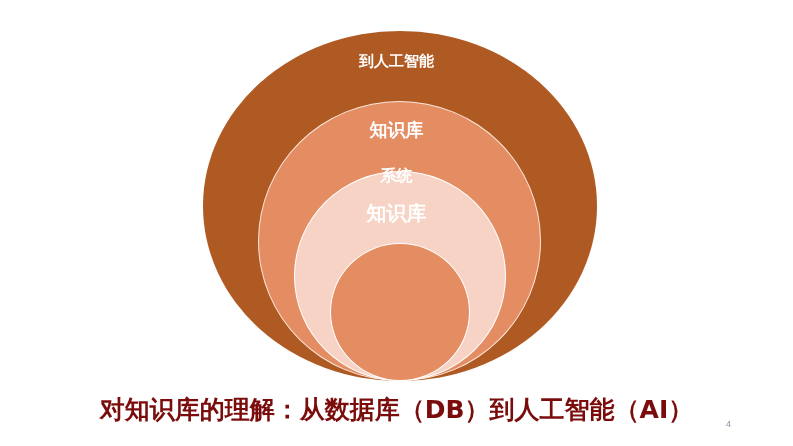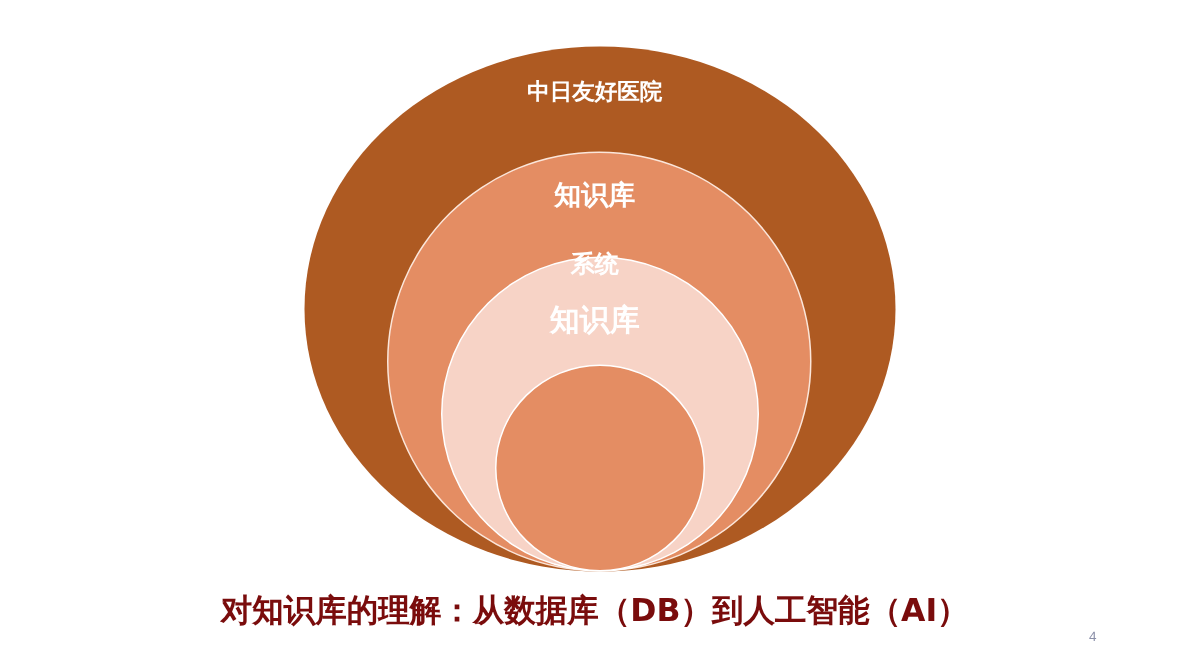--- a/index.html
+++ b/index.html
@@ -99,21 +99,21 @@
     .label-2-2 { top: 166px; font-size: 16px; }
     .label-3 { top: 200px; font-size: 20px; }
     .label-4 { top: 297px; font-size: 25px; }
     
     .caption {
       position: absolute;
       left: 0;
       top: 393px;
       width: 793px;
       text-align: center;
-      font-size: 21px;
+      font-size: 25px;
       font-weight: bold;
       color: #7a0c0c;
       white-space: nowrap;
     }
     .page-num {
       position: absolute;
       left: 726px;
       top: 419px;
       font-size: 9px;
       color: #8a8fa8;
@@ -124,21 +124,21 @@
 <body>
 
 <div class="slide">
 
 
   <div class="ring ring-outer"></div>
   <div class="ring ring-2"></div>
   <div class="ring ring-3"></div>
   <div class="ring ring-4"></div>
 
-  <div class="label label-outer-1">中日友好医院</div>
+  <div class="label label-outer-1">到人工智能</div>
   <div class="label label-2-1">知识库</div>
   <div class="label label-2-2">系统</div>
   <div class="label label-3">知识库</div>
 
   <div class="caption">对知识库的理解：从数据库（DB）到人工智能（AI）</div>
 
   <div class="page-num">4</div>
 </div>
 
 </body></html>

